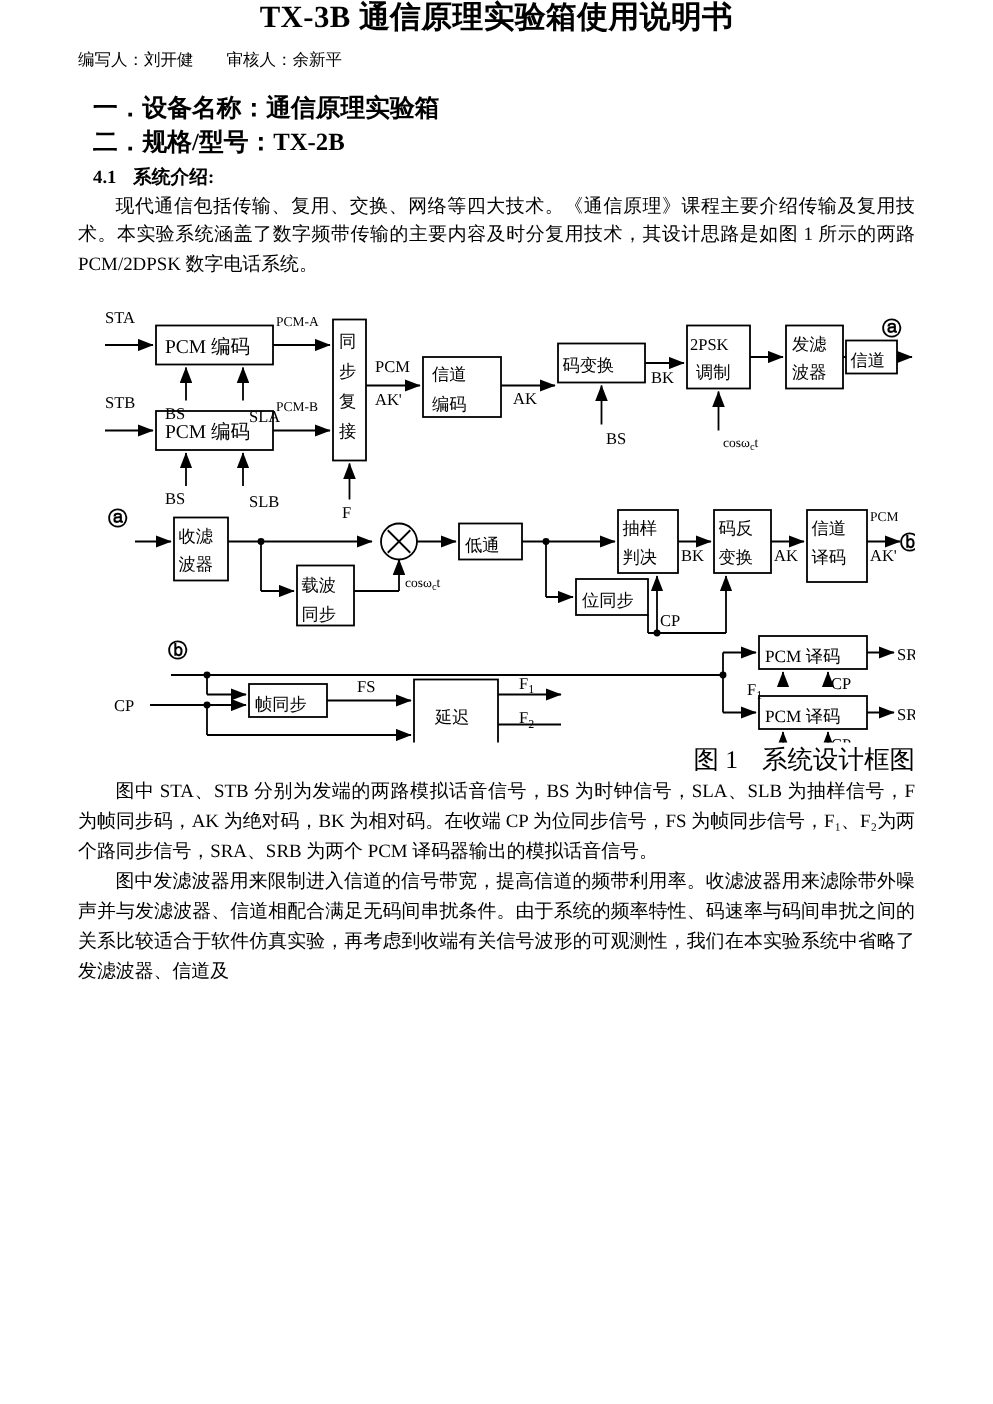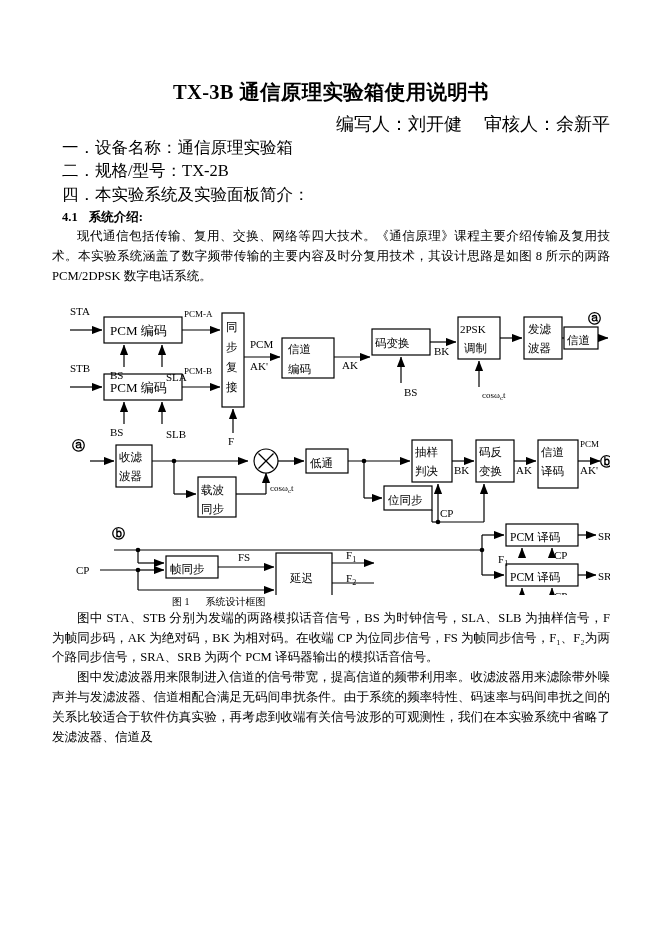--- a/index.html
+++ b/index.html
@@ -21,33 +21,32 @@
     background: #ffffff;
     box-sizing: border-box;
     padding: 0 52px;
   }
   .doc-title {
     text-align: center;
     font-size: 20.5px;
     font-weight: bold;
     letter-spacing: 0.3px;
     margin: 0;
-    padding-top: 80px;
     line-height: 1.25;
   }
   .byline {
-    text-align: right;
-    font-size: 18px;
-    margin: 7px 0 0 0;
+    text-align: left;
+    font-size: 11px;
+    margin: 7px 0 13px 0;
     line-height: 1.3;
   }
   .byline .gap { display: inline-block; width: 22px; }
   .section-head {
     font-size: 16.5px;
-    font-weight: normal;
+    font-weight: bold;
     line-height: 1.42;
     margin: 0;
     padding-left: 10px;
   }
   .section-head:first-of-type { margin-top: 5px; }
   .subhead {
     font-size: 12.5px;
     font-weight: bold;
     line-height: 1.5;
     margin: 2px 0 0 0;
@@ -68,22 +67,22 @@
   .figure {
     position: relative;
     width: 558px;
     height: 300px;
     margin: 8px 0 0 0;
     font-family: "Liberation Serif", "DejaVu Serif", serif;
     text-align: right;
   }
   .figure svg { position: absolute; left: 0; top: 0; }
   .fig-caption {
-    font-size: 10px;
-    text-align: left;
+    font-size: 17px;
+    text-align: right;
     margin: 0;
     padding-left: 120px;
   }
   .fig-caption .sp { display: inline-block; width: 16px; }
 
   svg text { font-family: "Liberation Serif", "DejaVu Serif", serif; fill:#000; }
   .cjk { font-size: 13px; }
   .cjk-sm { font-size: 11.5px; }
   .lat { font-size: 11px; }
   .lat-sm { font-size: 9px; }
@@ -95,27 +94,26 @@
 <div class="page">
 
   <h1 class="doc-title">TX-3B 通信原理实验箱使用说明书</h1>
 
   <div class="byline">
     <span>编写人：刘开健</span><span class="gap"></span><span>审核人：余新平</span>
   </div>
 
   <div class="section-head">一．设备名称：通信原理实验箱</div>
   <div class="section-head">二．规格/型号：TX-2B</div>
-  <div class="section-head">四．本实验系统及实验面板简介：</div>
 
   <div class="subhead">
     <span class="num">4.1</span><span class="sp"></span><span>系统介绍:</span>
   </div>
 
-  <p class="body-par">现代通信包括传输、复用、交换、网络等四大技术。《通信原理》课程主要介绍传输及复用技术。本实验系统涵盖了数字频带传输的主要内容及时分复用技术，其设计思路是如图 8 所示的两路 PCM/2DPSK 数字电话系统。</p>
+  <p class="body-par">现代通信包括传输、复用、交换、网络等四大技术。《通信原理》课程主要介绍传输及复用技术。本实验系统涵盖了数字频带传输的主要内容及时分复用技术，其设计思路是如图 1 所示的两路 PCM/2DPSK 数字电话系统。</p>
 
   <div class="figure">
     <svg width="558" height="300" viewBox="0 0 558 300">
       <defs>
         <marker id="ah" markerWidth="9" markerHeight="7" refX="8.6" refY="3.5" orient="auto">
           <path d="M0,0 L9,3.5 L0,7 z" fill="#000"></path>
         </marker>
       </defs>
       <g stroke="#000" stroke-width="1.2" fill="none">
 

